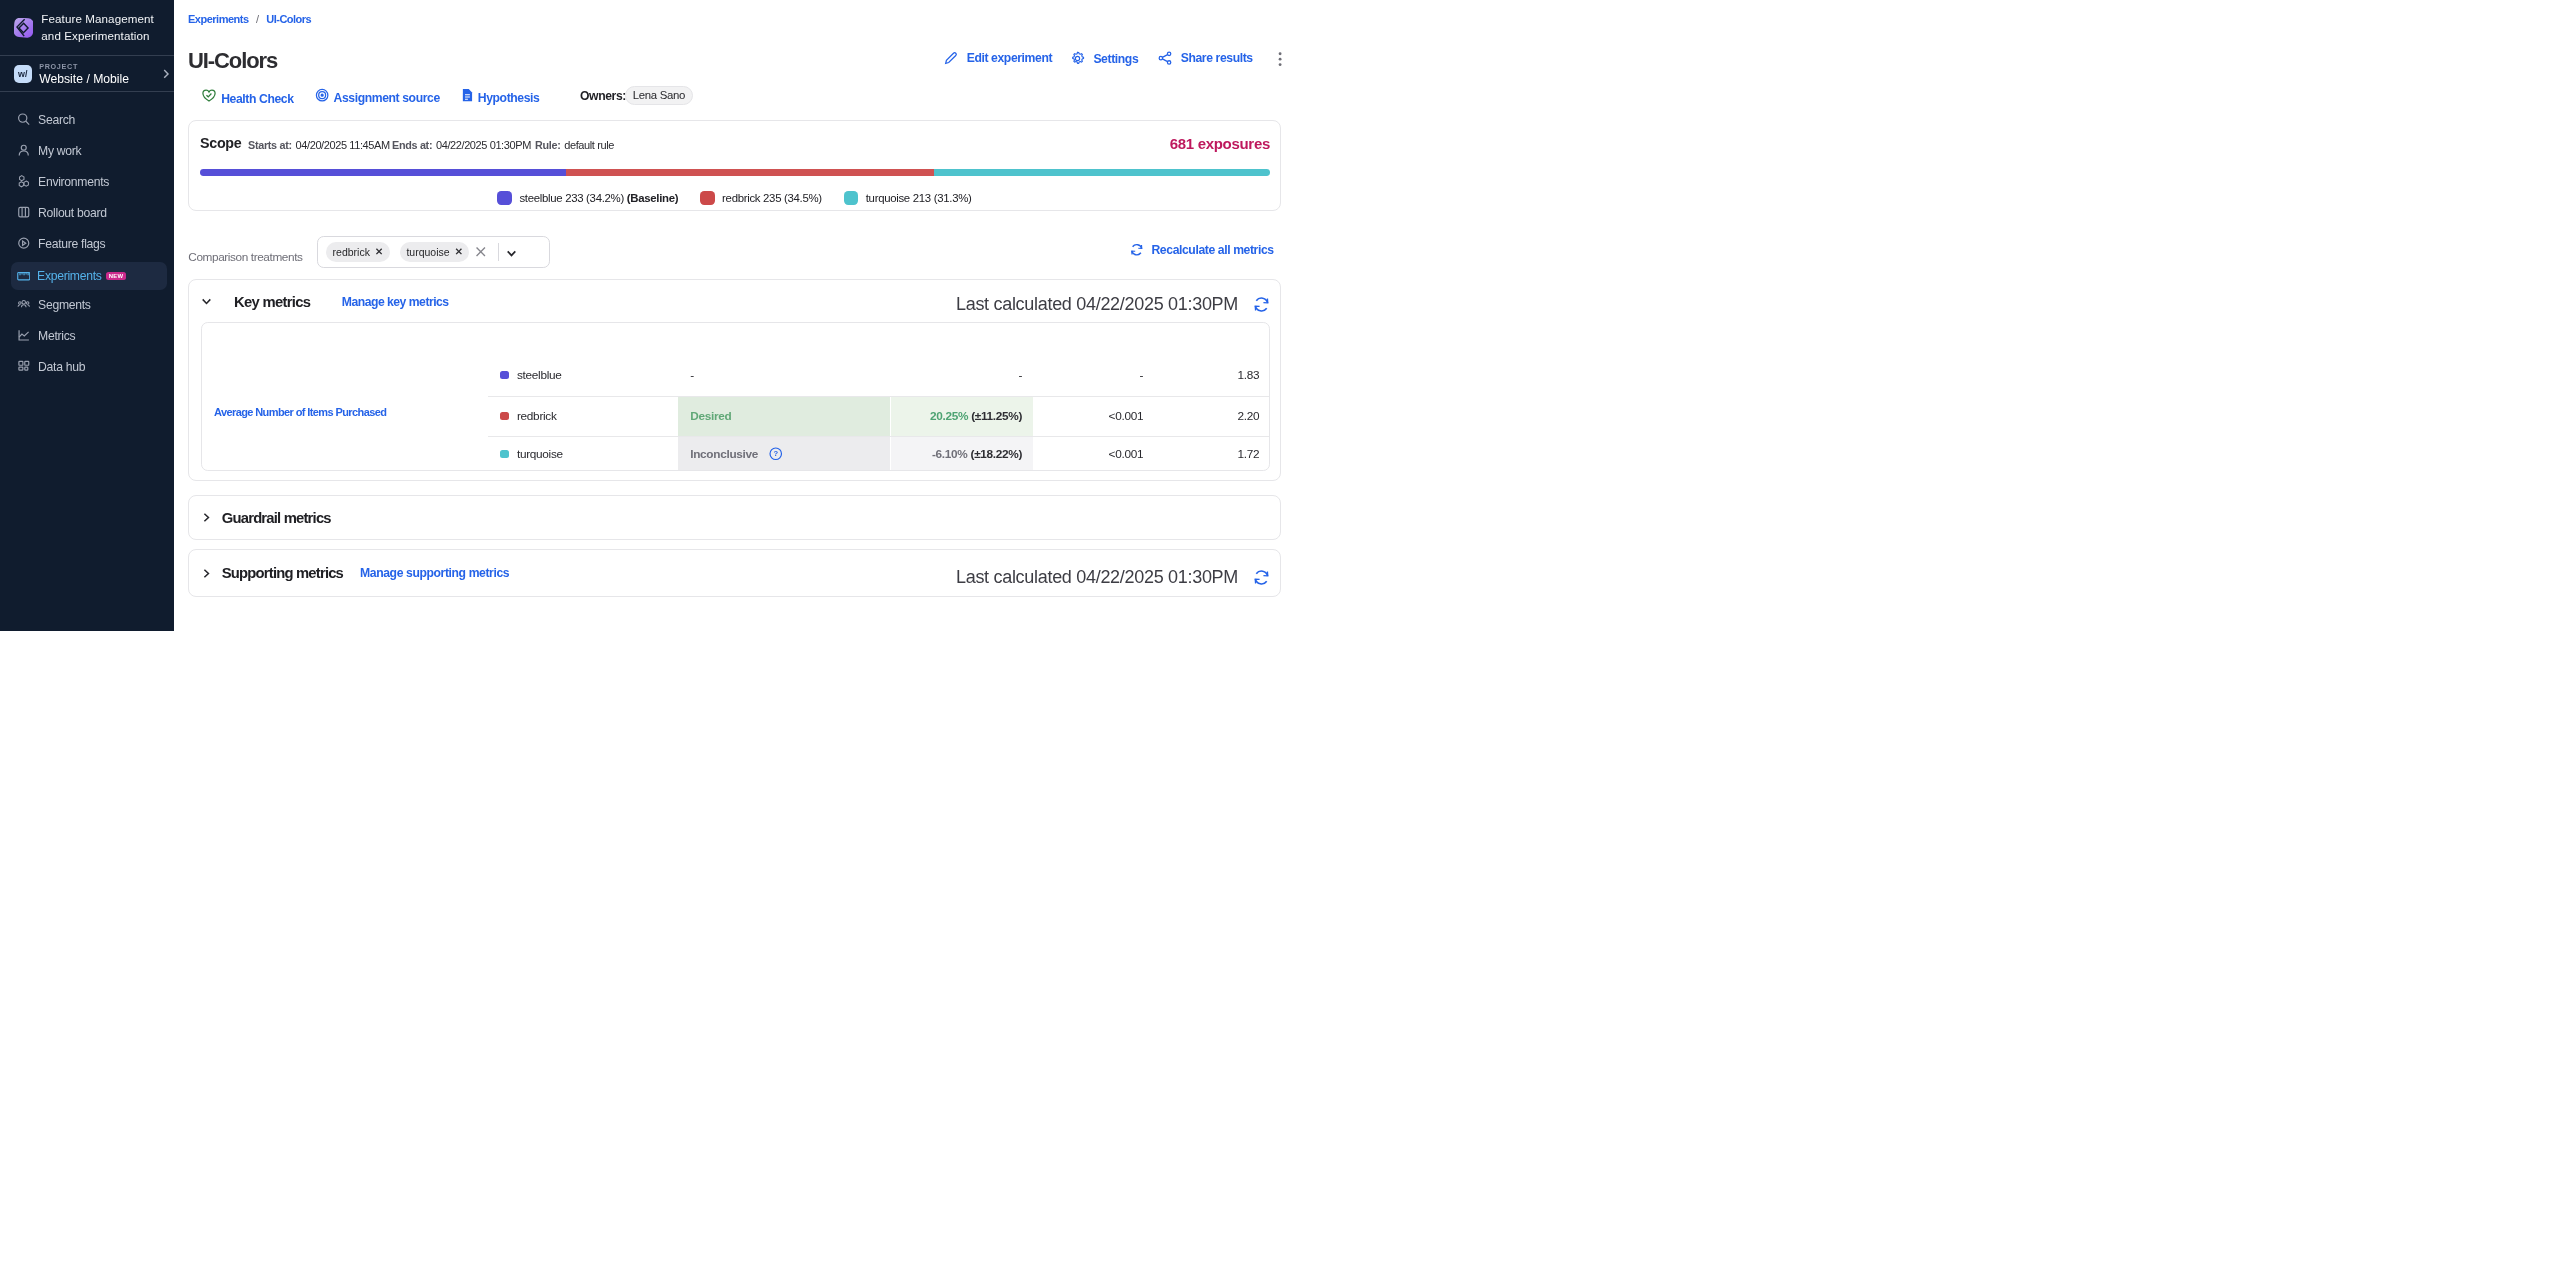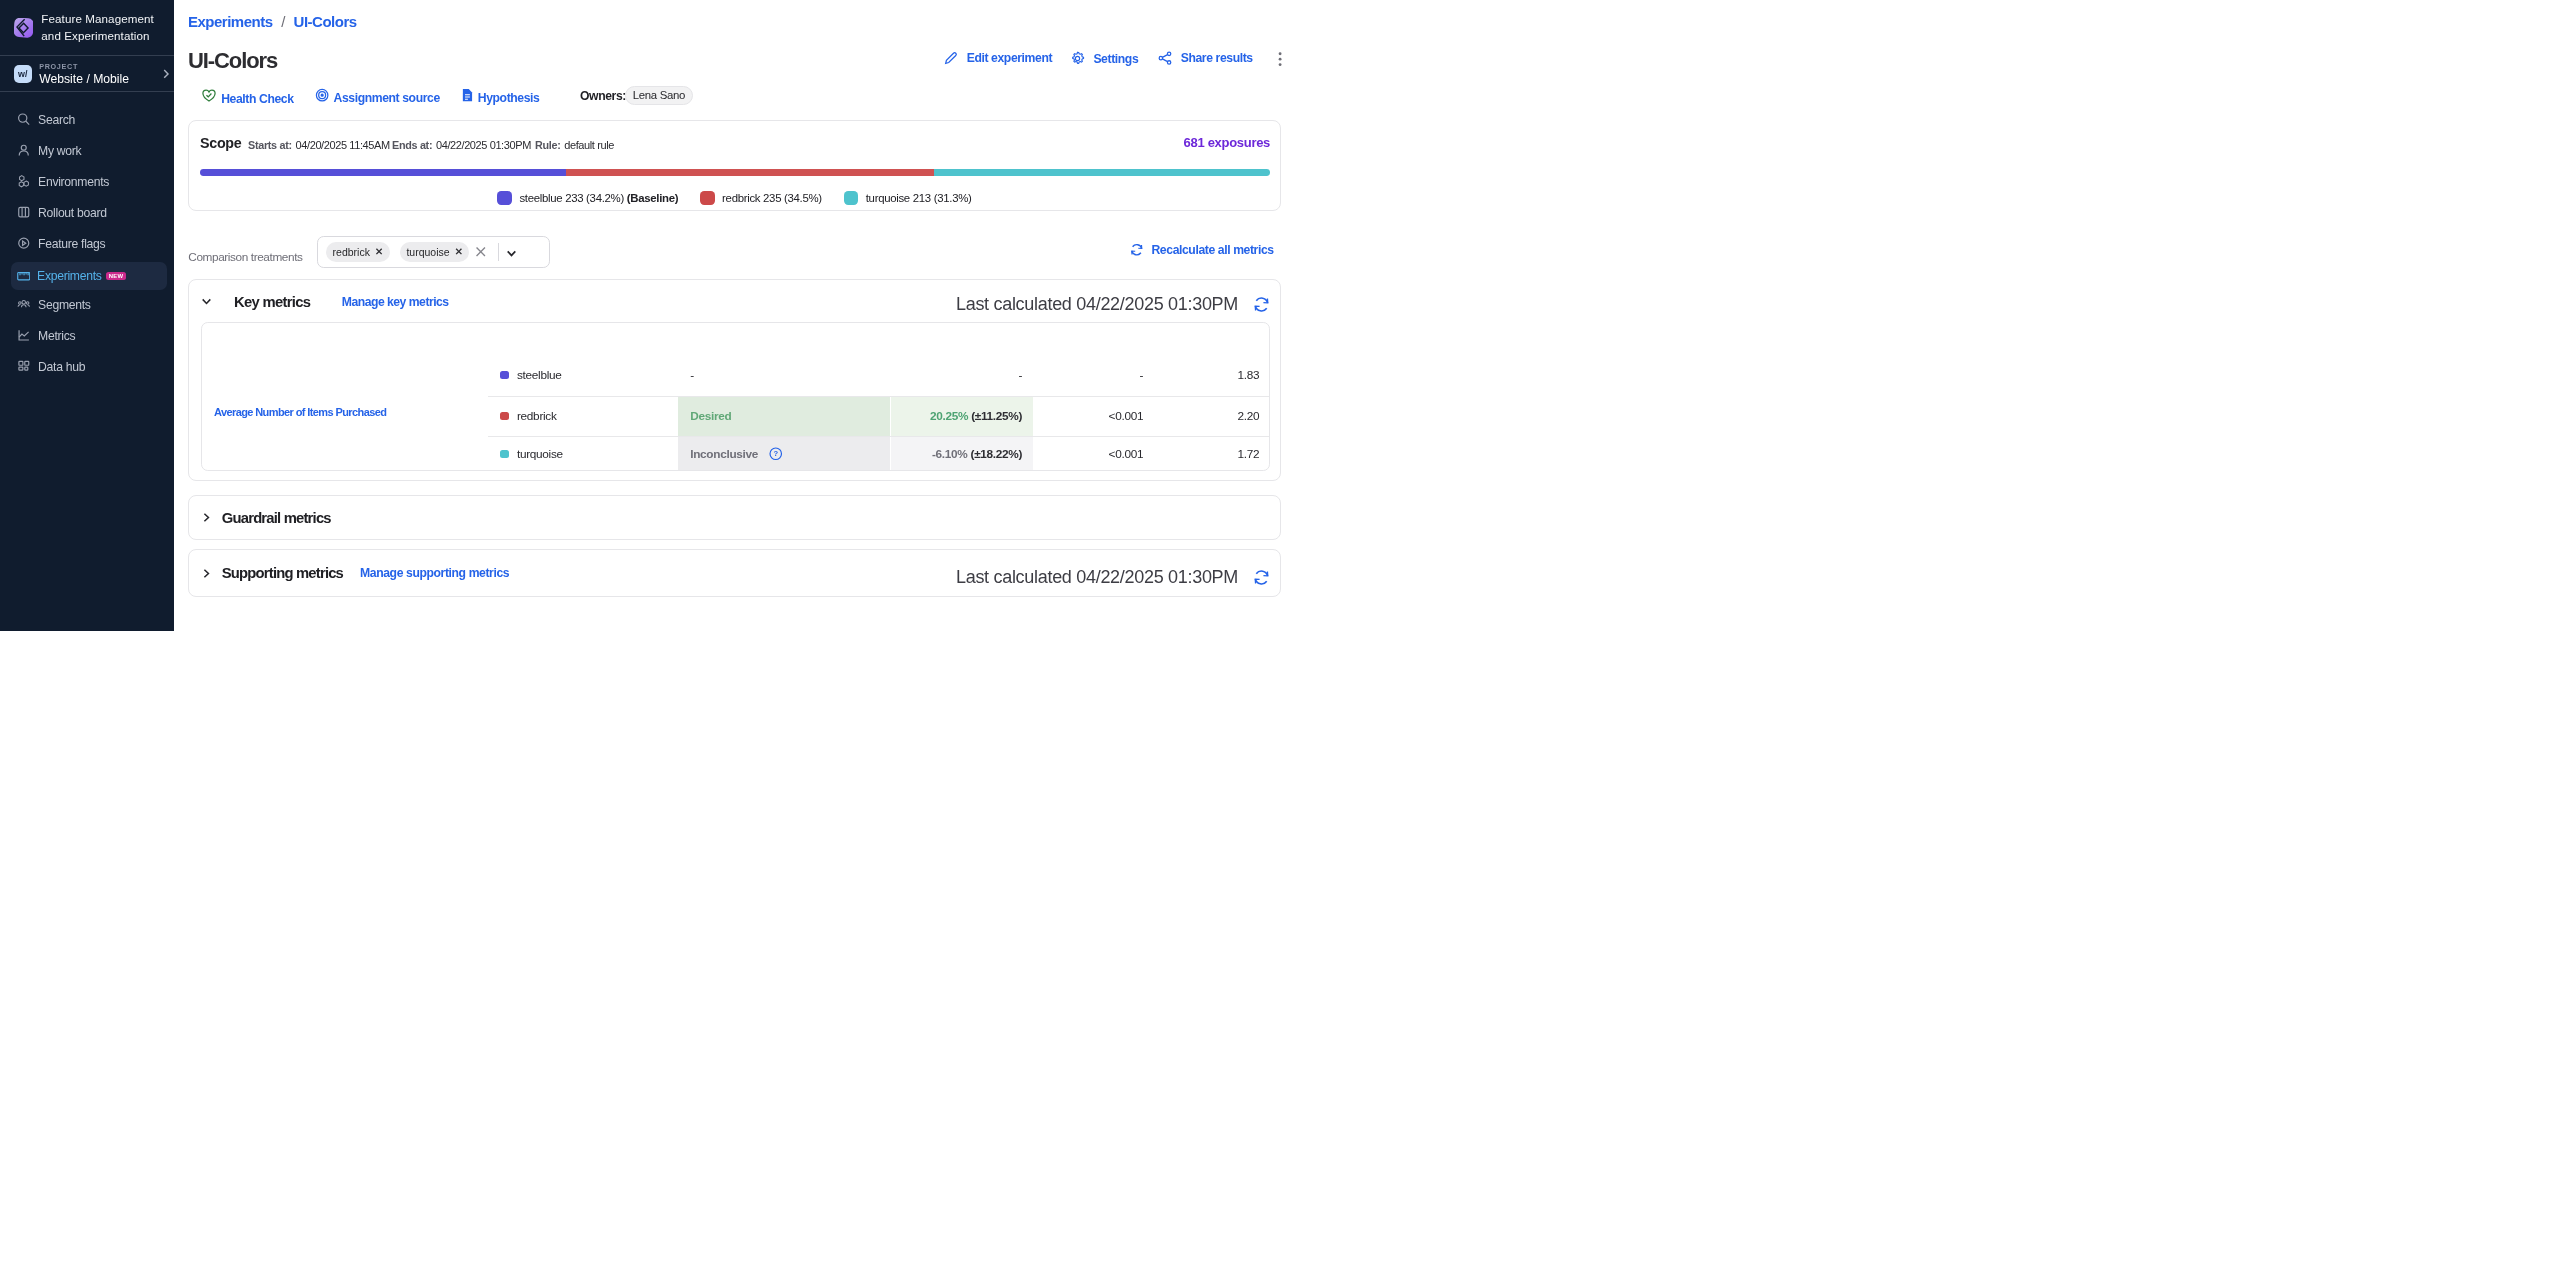--- a/index.html
+++ b/index.html
@@ -18,38 +18,38 @@
 .proj .pname { font-size:12.2px; color:#fff; }
 .proj .pchev { margin-left:auto; color:#aab1bf; }
 .nitem { position:absolute; left:0; width:174px; height:31px; display:flex; align-items:center; padding-left:17px; color:#c2c8d3; font-size:12.2px; letter-spacing:-0.3px; }
 .nitem svg { margin-right:7.6px; flex:0 0 13.5px; }
 .nitem.active { left:11px; width:156px; height:28px; background:#1d2a41; border-radius:6.7px; padding-left:5.9px; color:#54b2ea; }
 .nitem.active svg { margin-right:6.7px; }
 .newbadge { background:#cb2a8c; color:#fff; font-size:5.9px; font-weight:700; letter-spacing:0.3px; border-radius:2.5px; padding:1.3px 3px; margin-left:4.2px; }
 
 
 .main { position:absolute; left:174px; top:0; width:1114px; height:631px; background:#fff; }
-.crumbs { position:absolute; left:14px; top:13px; font-size:15px; letter-spacing:-0.5px; font-weight:700; color:#2563e8; }
+.crumbs { position:absolute; left:14px; top:13px; font-size:11px; letter-spacing:-0.5px; font-weight:700; color:#2563e8; }
 .crumbs .sep { color:#6e6e76; font-weight:400; padding:0 5px; }
 .h1 { position:absolute; left:14px; top:48px; font-size:22px; font-weight:700; color:#2d2d31; letter-spacing:-1.1px; }
 .actions { position:absolute; top:51px; left:0; width:1114px; height:17px; color:#2563e8; font-size:12.2px; letter-spacing:-0.4px; font-weight:700; }
 .actions .act { display:flex; align-items:center; }
 .actions svg { margin-right:8.4px; }
 .meta { position:absolute; left:27px; top:88px; width:759px; height:17px; font-size:12.2px; letter-spacing:-0.4px; font-weight:700; color:#2563e8; }
 .meta svg { margin-right:4.2px; }
 .owners { color:#1f1f24; }
 .pill { background:#f2f2f3; border:0.8px solid #e5e5e8; border-radius:10px; padding:2.5px 6.7px; font-size:11.4px; letter-spacing:-0.3px; font-weight:400; color:#27272b; }
 
 
 .card { background:#fff; border:0.8px solid #e6e6e9; border-radius:8px; }
 .scope { position:absolute; left:14px; top:120px; width:1093px; height:91px; }
 .st { font-size:14.3px; font-weight:700; color:#222226; margin-right:5.9px; letter-spacing:-0.3px; }
 .slabel { font-size:10.8px; letter-spacing:-0.3px; font-weight:700; color:#55555e; }
 .sval { font-size:11px; letter-spacing:-0.4px; color:#2b2b30; }
-.exposures { position:absolute; right:10px; top:14.3px; font-size:13px; letter-spacing:-0.3px; font-weight:700; color:#6d28d9; }
+.exposures { position:absolute; right:10px; top:14.3px; font-size:15px; letter-spacing:-0.3px; font-weight:700; color:#be185d; }
 .bar { position:absolute; left:11px; top:48px; right:10px; height:6.7px; border-radius:3.4px; overflow:hidden; display:flex; }
 .bar .b1 { width:34.2%; background:#564fd8; }
 .bar .b2 { width:34.4%; background:#cf5252; }
 .bar .b3 { flex:1; background:#4ec3cd; }
 .legend { position:absolute; left:0; right:0; top:70px; display:flex; justify-content:center; align-items:center; font-size:11.4px; letter-spacing:-0.3px; color:#212126; }
 .sw { width:14.3px; height:14.3px; border-radius:4.2px; margin-right:7.6px; }
 .legend .item { display:flex; align-items:center; }
 
 
 .cmp { position:absolute; left:14.3px; top:236px; width:1093px; height:32px; }

